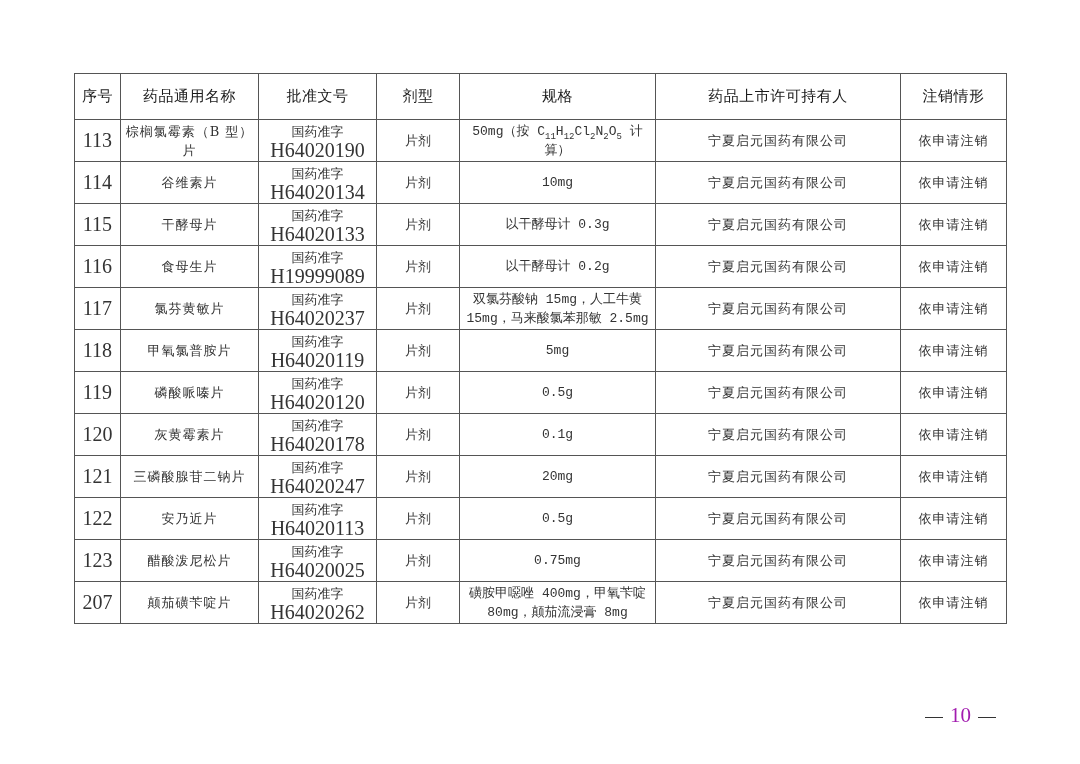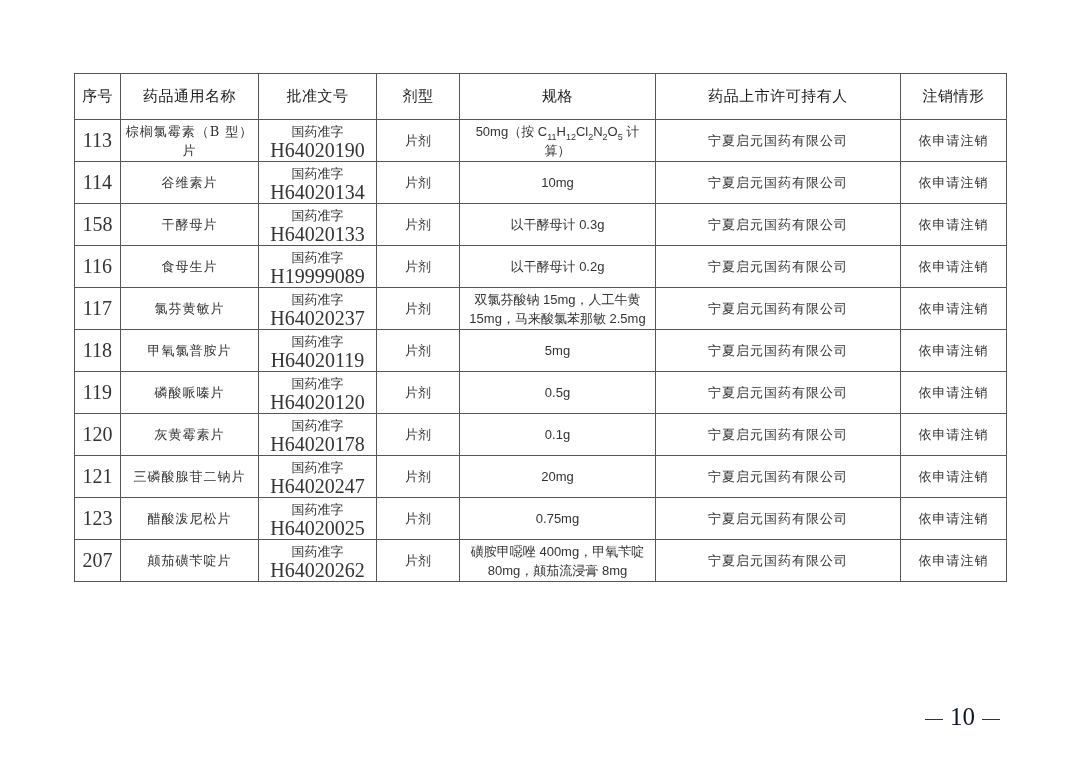--- a/index.html
+++ b/index.html
@@ -47,34 +47,34 @@
     .doc-table td.c-seq {
       font-family: "Liberation Serif", "DejaVu Serif", serif;
       font-size: 20px;
     }
     .doc-table td .line { display: block; }
     .approval .code {
       font-family: "Liberation Serif", "DejaVu Serif", serif;
       font-size: 20px;
     }
     .spec-text {
-      font-family: Liberation Sans, sans-serif;
+      font-family: Liberation Mono, monospace;
       font-size: 13.5px;
     }
     .c-name { letter-spacing: 1px; margin-left: 48px; }
     .c-holder { letter-spacing: 1px; }
     .c-status { letter-spacing: 1px; font-family: Liberation Serif, serif; }
     sub { font-size: 9px; line-height: 0; }
     .page-number {
       position: absolute;
       left: 918px;
       top: 703px;
       font-family: "Liberation Serif", "DejaVu Serif", serif;
-      font-size: 25px;
-      color: #0f172a;
+      font-size: 21px;
+      color: #a21caf;
       white-space: nowrap;
     }
     .page-number .dash {
       display: inline-block;
       width: 18px;
       height: 1px;
       background: #333;
       vertical-align: middle;
       margin: 0 7px;
     }
@@ -135,21 +135,21 @@
       </td>
       <td><span>片剂</span></td>
       <td class="spec-text">
         <span class="line">10mg</span>
 
       </td>
       <td class="c-holder"><span>宁夏启元国药有限公司</span></td>
       <td class="c-status"><span>依申请注销</span></td>
     </tr>
       <tr class="" style="">
-      <td class="c-seq"><span>158</span></td>
+      <td class="c-seq"><span>115</span></td>
       <td class="c-name">
         <span class="line">干酵母片</span>
 
       </td>
       <td class="approval">
         <span class="line">国药准字</span>
         <span class="line code">H64020133</span>
       </td>
       <td><span>片剂</span></td>
       <td class="spec-text">
@@ -255,20 +255,38 @@
         <span class="line">三磷酸腺苷二钠片</span>
 
       </td>
       <td class="approval">
         <span class="line">国药准字</span>
         <span class="line code">H64020247</span>
       </td>
       <td><span>片剂</span></td>
       <td class="spec-text">
         <span class="line">20mg</span>
+
+      </td>
+      <td class="c-holder"><span>宁夏启元国药有限公司</span></td>
+      <td class="c-status"><span>依申请注销</span></td>
+    </tr>
+      <tr class="" style="">
+      <td class="c-seq"><span>122</span></td>
+      <td class="c-name">
+        <span class="line">安乃近片</span>
+
+      </td>
+      <td class="approval">
+        <span class="line">国药准字</span>
+        <span class="line code">H64020113</span>
+      </td>
+      <td><span>片剂</span></td>
+      <td class="spec-text">
+        <span class="line">0.5g</span>
 
       </td>
       <td class="c-holder"><span>宁夏启元国药有限公司</span></td>
       <td class="c-status"><span>依申请注销</span></td>
     </tr>
       <tr class="" style="">
       <td class="c-seq"><span>123</span></td>
       <td class="c-name">
         <span class="line">醋酸泼尼松片</span>
 

